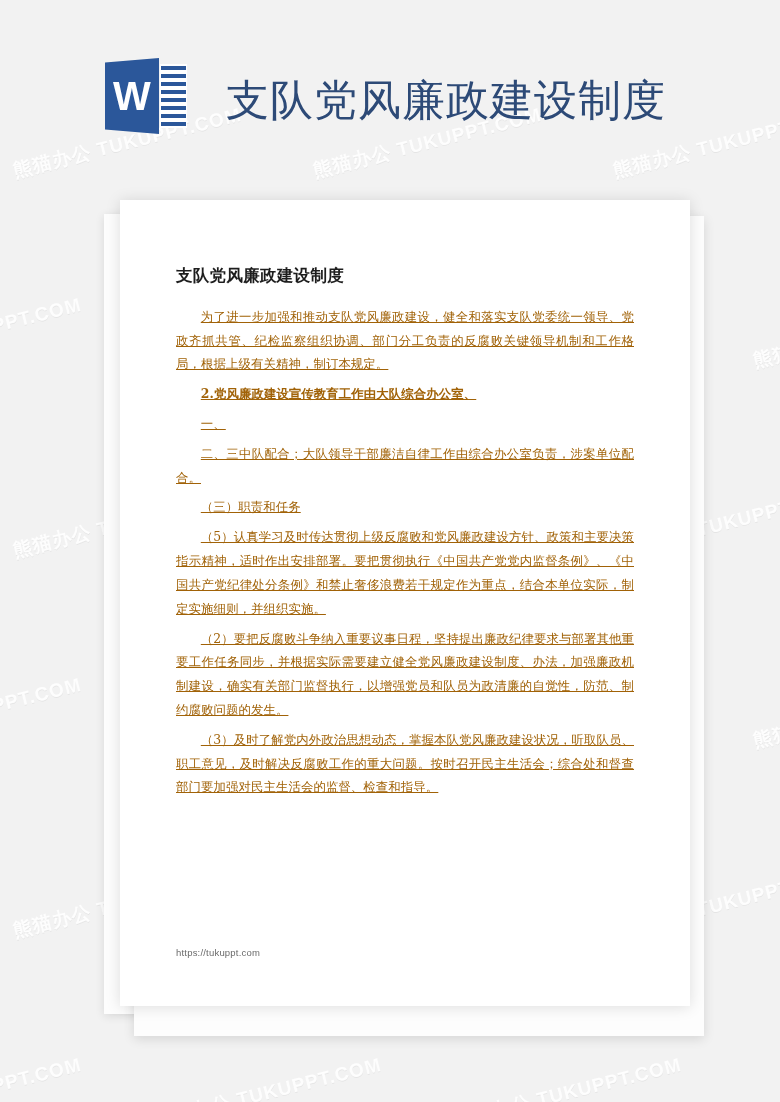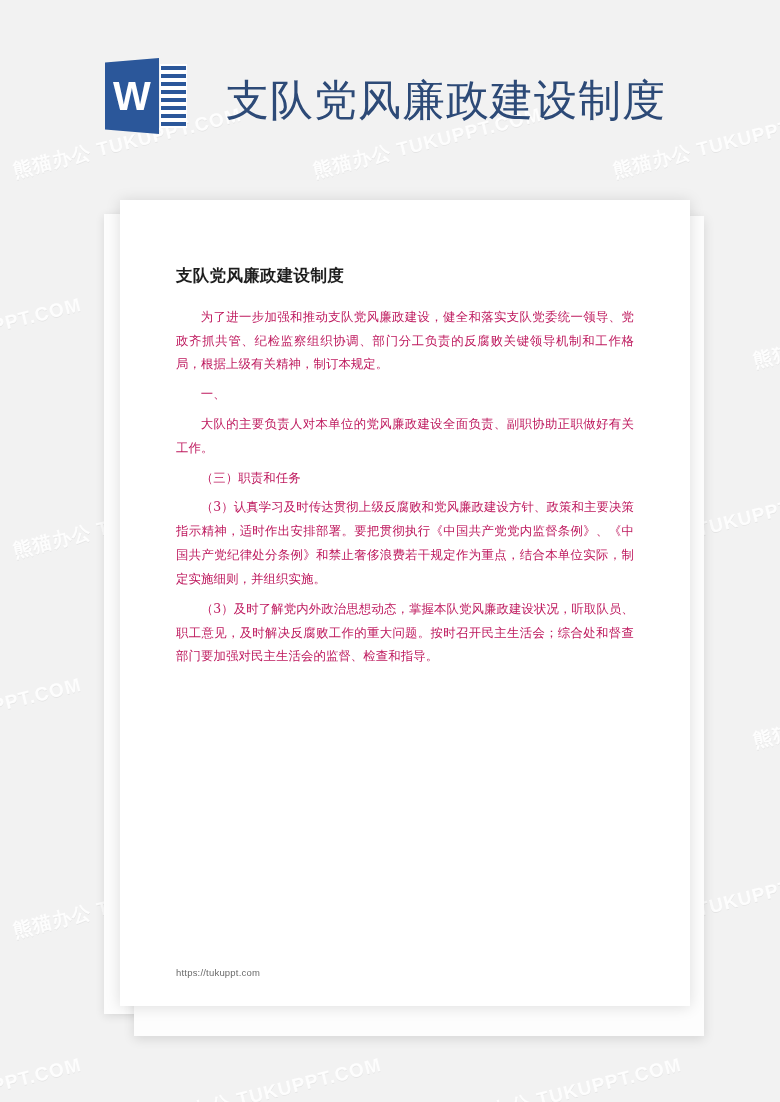--- a/index.html
+++ b/index.html
@@ -144,34 +144,35 @@
     font-weight: 700;
     color: #1d1d1d;
     line-height: 1.5;
     margin: 8px 0 16px 0;
     letter-spacing: 0.3px;
   }
 
   #page p {
     font-family: "DejaVu Serif", "Liberation Serif", serif;
     font-size: 12.4px;
-    color: #be185d;
+    color: #a16207;
     line-height: 1.92;
     margin-bottom: 6px;
     text-align: justify;
     text-justify: inter-ideograph;
     letter-spacing: 0.1px;
+    text-decoration: underline;
   }
   #page p.ind { text-indent: 2em; }
   #page p.ind-bold { text-indent: 2em; font-weight: 700; }
 
   #source-url {
     position: absolute;
     left: 56px;
-    bottom: 28px;
+    bottom: 48px;
     font-family: "Liberation Sans", sans-serif;
     font-size: 9.5px;
     color: #6b6b6b;
     letter-spacing: 0.2px;
   }
 
   
   .wm.front { z-index: 5; }
 </style>
 </head>
@@ -222,21 +223,23 @@
 </div>
 
 <div id="sheet-back-left"></div>
 <div id="sheet-back-right"></div>
 
 <div id="page">
   <div class="heading">支队党风廉政建设制度</div>
 
   <div id="paragraphs">
       <p class="ind">为了进一步加强和推动支队党风廉政建设，健全和落实支队党委统一领导、党政齐抓共管、纪检监察组织协调、部门分工负责的反腐败关键领导机制和工作格局，根据上级有关精神，制订本规定。</p>
+      <p class="ind-bold">2.党风廉政建设宣传教育工作由大队综合办公室、</p>
       <p class="ind">一、</p>
-      <p class="ind">大队的主要负责人对本单位的党风廉政建设全面负责、副职协助正职做好有关工作。</p>
+      <p class="ind">二、三中队配合；大队领导干部廉洁自律工作由综合办公室负责，涉案单位配合。</p>
       <p class="ind">（三）职责和任务</p>
-      <p class="ind">（3）认真学习及时传达贯彻上级反腐败和党风廉政建设方针、政策和主要决策指示精神，适时作出安排部署。要把贯彻执行《中国共产党党内监督条例》、《中国共产党纪律处分条例》和禁止奢侈浪费若干规定作为重点，结合本单位实际，制定实施细则，并组织实施。</p>
+      <p class="ind">（5）认真学习及时传达贯彻上级反腐败和党风廉政建设方针、政策和主要决策指示精神，适时作出安排部署。要把贯彻执行《中国共产党党内监督条例》、《中国共产党纪律处分条例》和禁止奢侈浪费若干规定作为重点，结合本单位实际，制定实施细则，并组织实施。</p>
+      <p class="ind">（2）要把反腐败斗争纳入重要议事日程，坚持提出廉政纪律要求与部署其他重要工作任务同步，并根据实际需要建立健全党风廉政建设制度、办法，加强廉政机制建设，确实有关部门监督执行，以增强党员和队员为政清廉的自觉性，防范、制约腐败问题的发生。</p>
       <p class="ind">（3）及时了解党内外政治思想动态，掌握本队党风廉政建设状况，听取队员、职工意见，及时解决反腐败工作的重大问题。按时召开民主生活会；综合处和督查部门要加强对民主生活会的监督、检查和指导。</p>
     </div>
 
   <div id="source-url">https://tukuppt.com</div>
 </div>
 
 </body></html>

